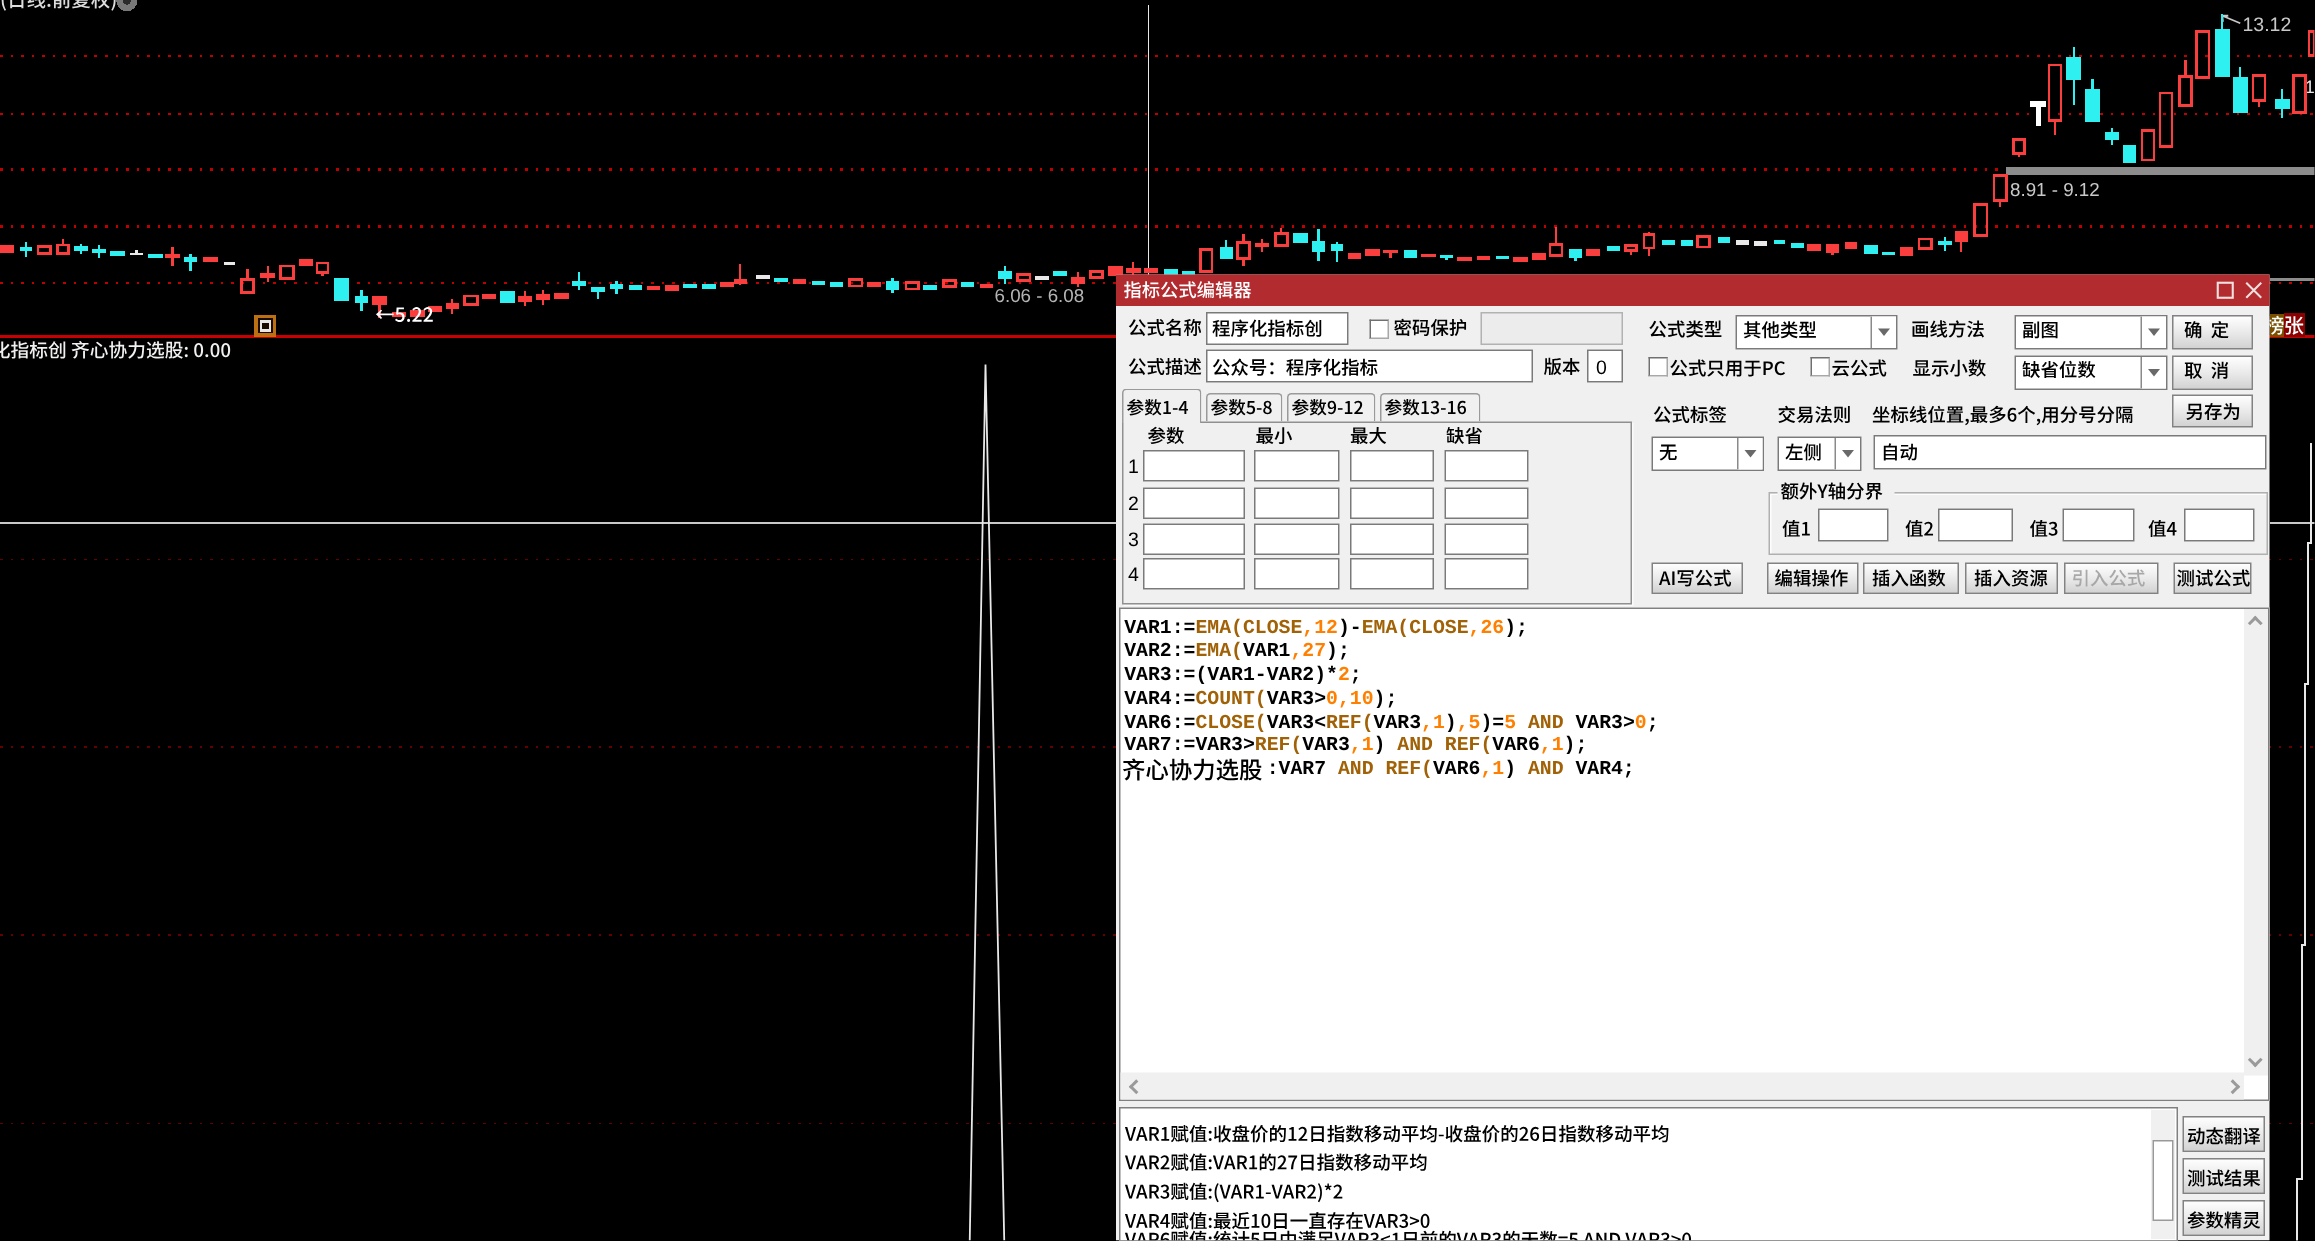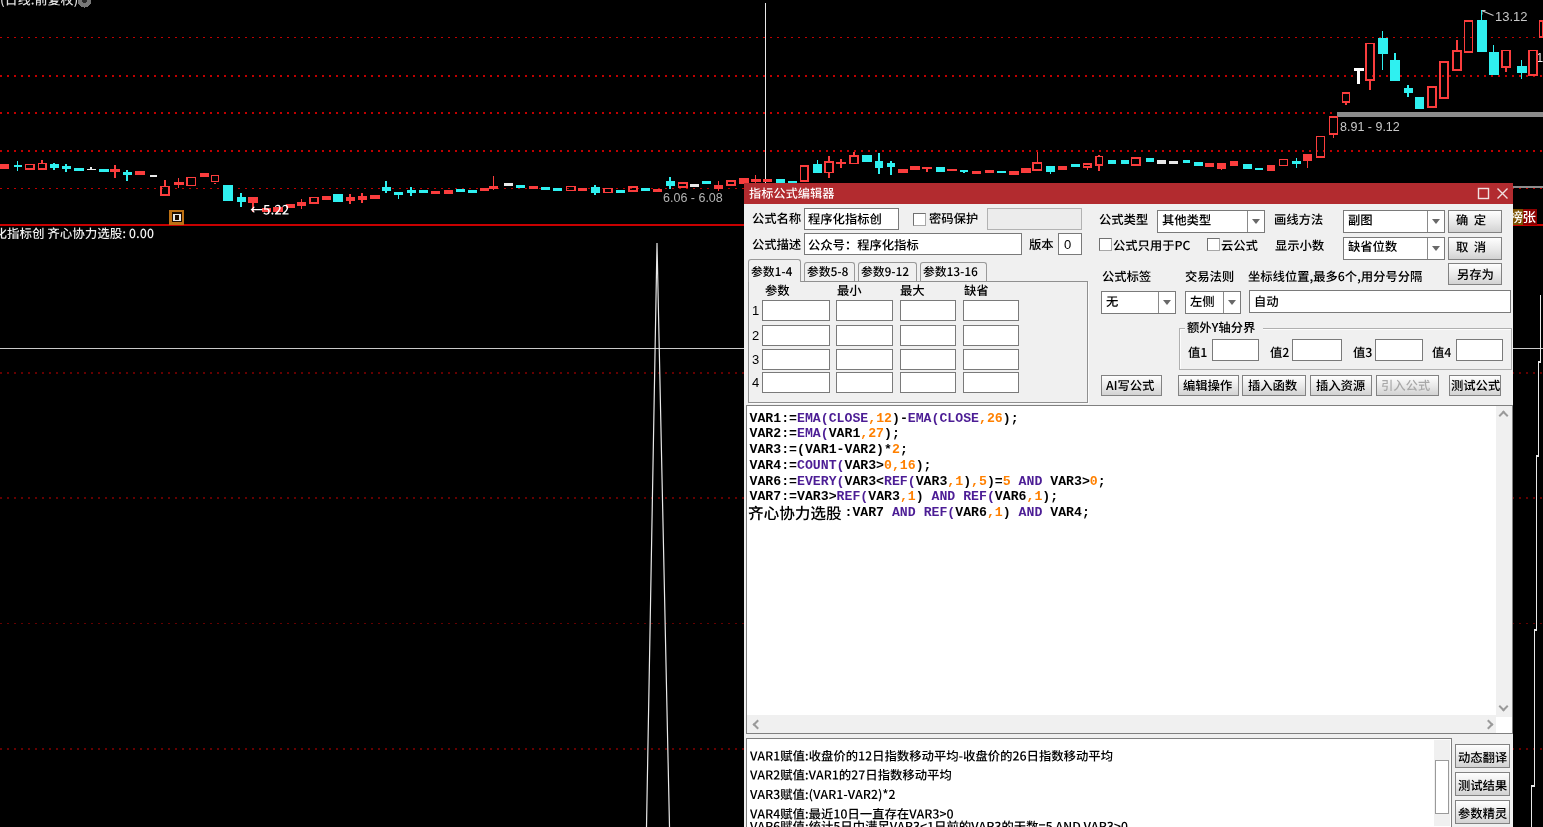--- a/index.html
+++ b/index.html
@@ -10,21 +10,21 @@
 .cb{position:absolute;width:11px;height:11px;background:#fff;border-top:1px solid #707070;border-left:1px solid #707070;border-bottom:1px solid #a8a8a8;border-right:1px solid #a8a8a8;box-sizing:content-box}
 .combo{position:absolute;background:#fff;border:1px solid #7a7a7a;box-sizing:border-box}
 .ca{position:absolute;right:0;top:0;bottom:0;width:16px;background:#fff;border-left:1px solid #8a8a8a}
 .ca:after{content:"";position:absolute;left:4px;top:8px;border:4px solid transparent;border-top:5px solid #696969;border-bottom:none}
 .btn{position:absolute;background:linear-gradient(#fefefe,#e8e8e8 55%,#d2d2d2);border:1px solid #828282;box-sizing:border-box}
 .tab{position:absolute;background:#f0f0f0;border:1px solid #9a9a9a;border-bottom:none;border-radius:3px 3px 0 0;box-sizing:border-box}
 #ppanel{position:absolute;left:4px;top:98px;width:338px;height:120px;background:#f0f0f0;border:1px solid #909090;box-shadow:1px 1px 0 #fbfbfb}
 #gbox{position:absolute;left:435px;top:145px;width:331px;height:40px;border:1px solid #b0b0b0;box-shadow:inset 1px 1px 0 #fdfdfd}
 #code{position:absolute;left:1.5px;top:221.5px;width:767px;height:329px;background:#fff;border:1px solid #808080;box-sizing:border-box}
 #codetext{position:absolute;left:3px;top:5px;font:bold 13.2px "Liberation Mono",monospace;line-height:15.8px;color:#000;white-space:pre}
-#codetext .f{color:#4c1d95}#codetext .n{color:#ff8000}
+#codetext .f{color:#a16207}#codetext .n{color:#ff8000}
 .sb{position:absolute;background:#f0f0f0}
 .ch{position:absolute;width:5px;height:5px;border-left:2px solid #9a9a9a;border-top:2px solid #9a9a9a}
 #tpanel{position:absolute;left:1.5px;top:554.5px;width:706px;height:90px;background:#fff;border:1px solid #808080;box-sizing:border-box}
 .num{position:absolute;font-size:13px;color:#000}
 </style></head><body>
 <svg class="a" style="left:0;top:0" width="1543" height="827" shape-rendering="crispEdges">
 <line x1="0" y1="37.5" x2="1543" y2="37.5" stroke="#c00000" stroke-width="1.6" stroke-dasharray="1.8 5.2"></line>
     <line x1="0" y1="76" x2="1543" y2="76" stroke="#c00000" stroke-width="1.6" stroke-dasharray="1.8 5.2"></line>
     <line x1="0" y1="113" x2="1543" y2="113" stroke="#c00000" stroke-width="1.6" stroke-dasharray="1.8 5.2"></line>
     <line x1="0" y1="151" x2="1543" y2="151" stroke="#c00000" stroke-width="1.6" stroke-dasharray="1.8 5.2"></line>
@@ -322,22 +322,22 @@
  <div class="btn" style="left:357px;top:192px;width:61px;height:21px"></div>
  <div class="btn" style="left:434px;top:192px;width:61px;height:21px"></div>
  <div class="btn" style="left:498px;top:192px;width:64px;height:21px"></div>
  <div class="btn" style="left:566px;top:192px;width:62px;height:21px"></div>
  <div class="btn" style="left:632px;top:192px;width:63px;height:21px"></div>
  <div class="btn" style="left:705px;top:192px;width:52px;height:21px"></div>
  <div id="code">
   <div id="codetext"><span>VAR1:=</span><span class="f">EMA(</span><span class="f">CLOSE</span><span class="n">,12</span><span>)-</span><span class="f">EMA(</span><span class="f">CLOSE</span><span class="n">,26</span><span>);</span>
 <span>VAR2:=</span><span class="f">EMA(</span><span>VAR1</span><span class="n">,27</span><span>);</span>
 <span>VAR3:=(VAR1-VAR2)*</span><span class="n">2</span><span>;</span>
-<span>VAR4:=</span><span class="f">COUNT(</span><span>VAR3&gt;</span><span class="n">0,16</span><span>);</span>
-<span>VAR6:=</span><span class="f">EVERY(</span><span>VAR3&lt;</span><span class="f">REF(</span><span>VAR3</span><span class="n">,1</span><span>)</span><span class="n">,5</span><span>)=</span><span class="n">5</span><span> </span><span class="f">AND</span><span> VAR3&gt;</span><span class="n">0</span><span>;</span>
+<span>VAR4:=</span><span class="f">COUNT(</span><span>VAR3&gt;</span><span class="n">0,10</span><span>);</span>
+<span>VAR6:=</span><span class="f">CLOSE(</span><span>VAR3&lt;</span><span class="f">REF(</span><span>VAR3</span><span class="n">,1</span><span>)</span><span class="n">,5</span><span>)=</span><span class="n">5</span><span> </span><span class="f">AND</span><span> VAR3&gt;</span><span class="n">0</span><span>;</span>
 <span>VAR7:=VAR3&gt;</span><span class="f">REF(</span><span>VAR3</span><span class="n">,1</span><span>) </span><span class="f">AND</span><span> </span><span class="f">REF(</span><span>VAR6</span><span class="n">,1</span><span>);</span>
 <span>            :VAR7 </span><span class="f">AND</span><span> </span><span class="f">REF(</span><span>VAR6</span><span class="n">,1</span><span>) </span><span class="f">AND</span><span> VAR4;</span></div>
   <div class="sb" style="left:749px;top:0px;width:16px;height:311px">
    <div class="ch" style="left:4px;top:6px;transform:rotate(45deg)"></div>
    <div class="ch" style="left:4px;top:297px;transform:rotate(225deg)"></div>
   </div>
   <div class="sb" style="left:0px;top:309px;width:749px;height:18px">
    <div class="ch" style="left:7px;top:6px;transform:rotate(-45deg)"></div>
    <div class="ch" style="left:738px;top:6px;transform:rotate(135deg)"></div>
   </div>

